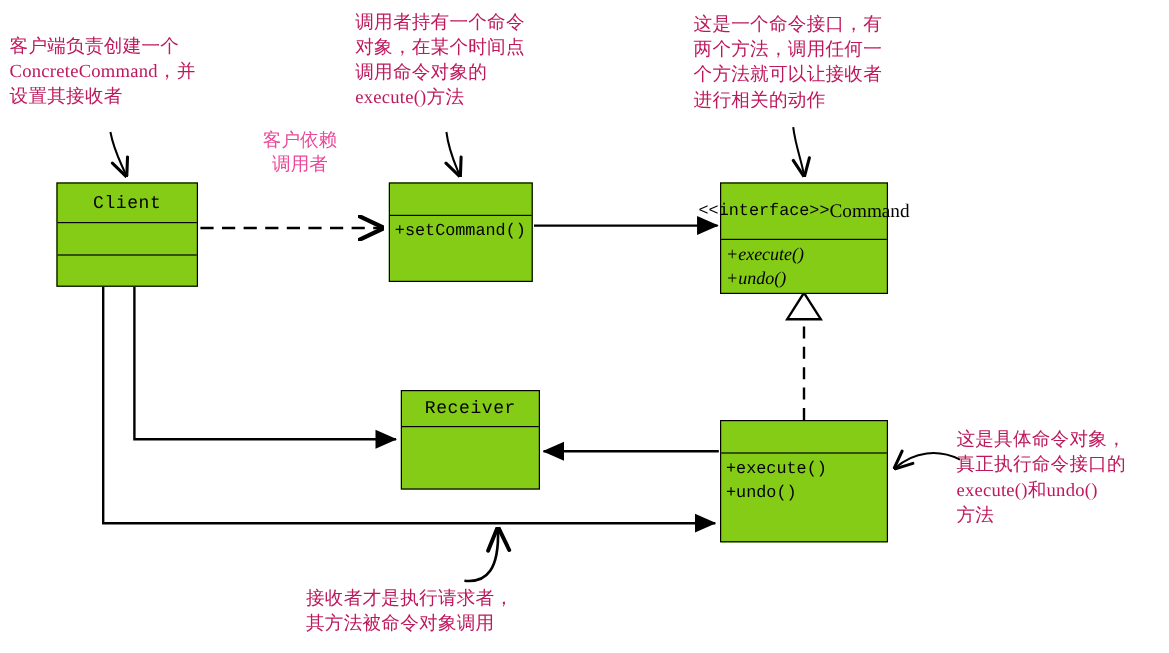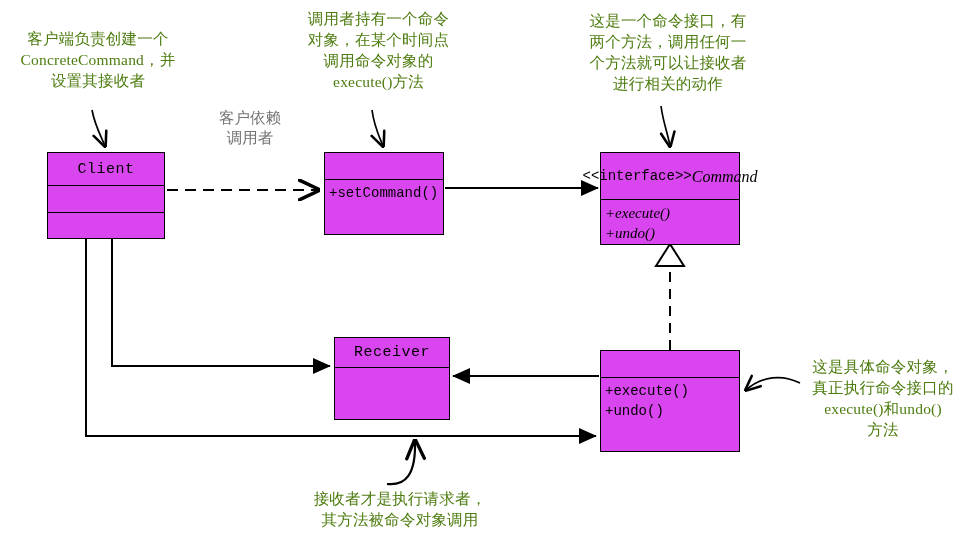--- a/index.html
+++ b/index.html
@@ -21,38 +21,38 @@
     top: 0;
     width: 974px;
     height: 544px;
     pointer-events: none;
   }
   .note {
     position: absolute;
     font-family: "Liberation Serif", serif;
     font-size: 15.5px;
     line-height: 21px;
-    color: #4d7c0f;
+    color: #be185d;
+    text-align: left;
+    white-space: pre-line;
+    letter-spacing: 0.2px;
+  }
+  .edge-label {
+    position: absolute;
+    font-family: "Liberation Serif", serif;
+    font-size: 15.5px;
+    line-height: 20px;
+    color: #ec4899;
     text-align: center;
     white-space: pre-line;
-    letter-spacing: 0.2px;
-  }
-  .edge-label {
-    position: absolute;
-    font-family: "Liberation Serif", serif;
-    font-size: 15.5px;
-    line-height: 20px;
-    color: #737373;
-    text-align: center;
-    white-space: pre-line;
   }
   .cls {
     position: absolute;
     border: 1.6px solid #000;
-    background: #d946ef;
+    background: #84cc16;
     box-sizing: border-box;
   }
   .cls .compartment {
     box-sizing: border-box;
     border-bottom: 1.6px solid #000;
     display: flex;
     align-items: center;
   }
   .cls .compartment:last-child {
     border-bottom: none;
@@ -70,21 +70,20 @@
     line-height: 19px;
   }
   .cls .stereo-row .stereo {
     font-family: "Liberation Mono", monospace;
     font-size: 14px;
     letter-spacing: 0px;
   }
   .cls .stereo-row .iname {
     font-family: "Liberation Serif", serif;
     font-size: 16px;
-    font-style: italic;
   }
   .cls .ops-row {
     flex-direction: column;
     justify-content: center;
     align-items: flex-start;
     padding-left: 4px;
     font-family: "Liberation Mono", monospace;
     font-size: 14px;
     line-height: 20px;
   }
@@ -180,21 +179,21 @@
     <div class="compartment stereo-row" style="height:47px;">
       <span class="stereo">&lt;&lt;interface&gt;&gt;</span>
       <span class="iname">Command</span>
     </div>
     <div class="compartment ops-row italic" style="height:46px;">
       <span>+execute()</span>
       <span>+undo()</span>
     </div>
   </div>
 
-  <div class="cls" style="left:334px; top:325px; width:116px; height:83px;margin-top:12px;">
+  <div class="cls" style="left:334px; top:325px; width:116px; height:83px;">
     <div class="compartment name-row" style="height:30px;">
       <span>Receiver</span>
     </div>
     <div class="compartment empty-row" style="height:27px;"></div>
   </div>
 
   <div class="cls" style="left:600px; top:350px; width:140px; height:102px;">
     <div class="compartment empty-row" style="height:27px;"></div>
     <div class="compartment ops-row" style="height:45px;">
       <span>+execute()</span>

